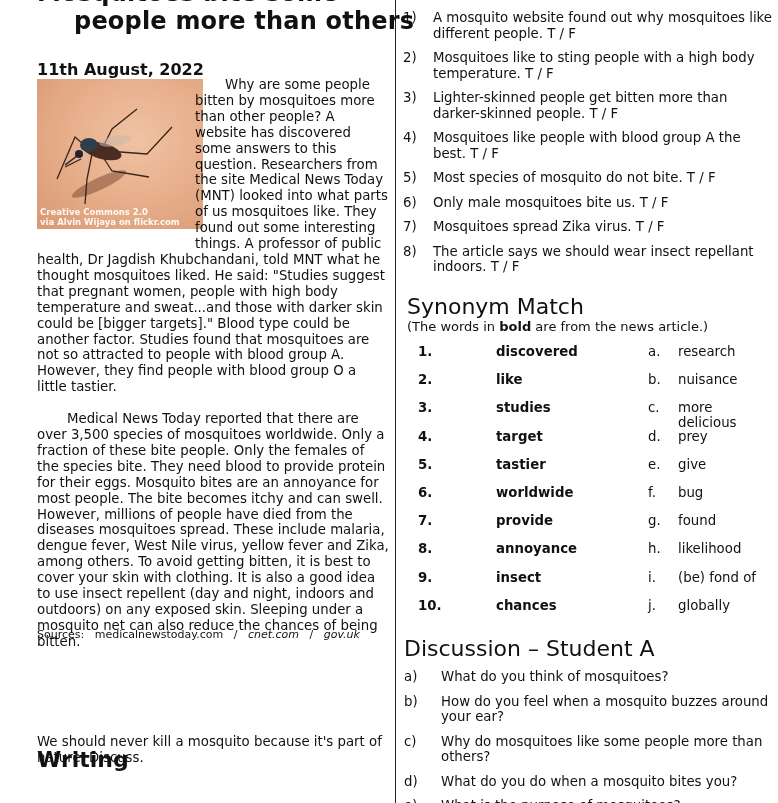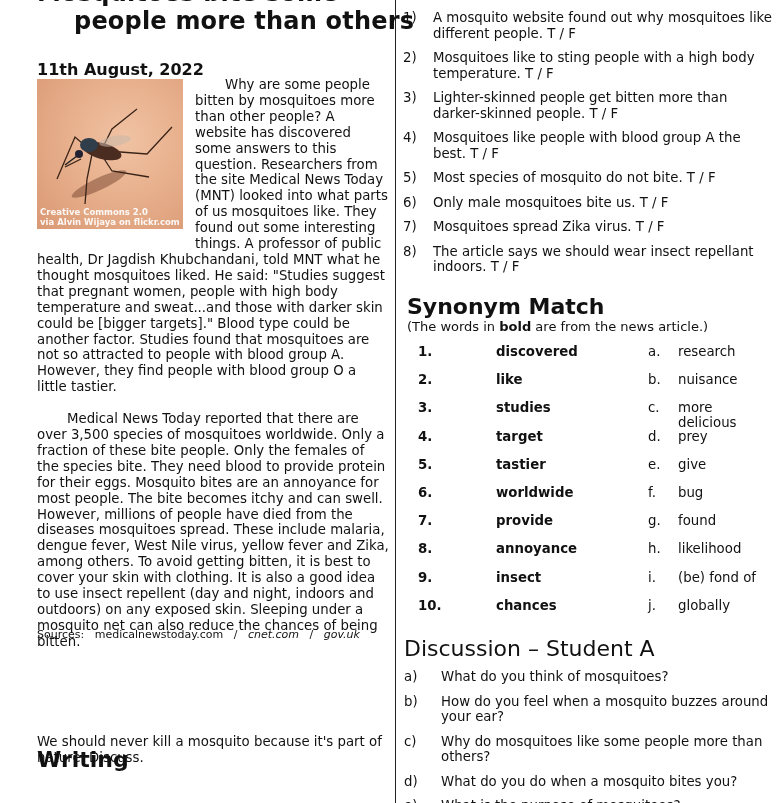--- a/index.html
+++ b/index.html
@@ -7,21 +7,21 @@
     width: 778px; height: 803px; overflow: hidden; position: relative;
     font-family: "DejaVu Sans", sans-serif; color: #111;
   }
   .divider { position: absolute; left: 395px; top: 0; width: 1px; height: 803px; background: #222; }
 
   .title-clip { position: absolute; left: 37px; top: -22px; font-size: 24px; font-weight: bold; line-height: 30px; letter-spacing: 0.2px; white-space: nowrap; }
   .title-main { position: absolute; left: 37px; top: 6px; font-size: 24px; font-weight: bold; line-height: 30px; letter-spacing: 0.2px; white-space: nowrap; margin-left: 37px; }
   .date { position: absolute; left: 37px; top: 44px; font-size: 16px; font-weight: bold; margin-top: 16px; }
 
   .photo {
-    position: absolute; left: 37px; top: 79px; width: 146px; height: 150px;
+    position: absolute; left: 37px; top: 79px; width: 166px; height: 150px;
     background: radial-gradient(ellipse at 60% 40%, #f0c3a4 0%, #e8b08d 45%, #d99873 100%);
     overflow: hidden;
   }
   .photo svg { position: absolute; left: 0; top: 0; }
   .photo .credit {
     position: absolute; left: 3px; bottom: 2px; color: #fff; font-size: 8.5px; font-weight: bold;
     line-height: 10px; opacity: 0.92; white-space: nowrap;
   }
 
   .article { position: absolute; left: 37px; top: 77px; width: 352px; font-size: 13.3px; line-height: 15.9px; }
@@ -37,21 +37,21 @@
   .h2 { font-size: 22px; font-weight: bold; line-height: 26px; margin-top: 47px; }
   .writing-h { position: absolute; left: 37px; top: 700px; }
   .writing-t { position: absolute; left: 37px; top: 734px; width: 352px; font-size: 13.3px; line-height: 16px; }
   .chat-h { position: absolute; left: 37px; top: 781px; }
 
   .tf { position: absolute; left: 403px; top: 10px; width: 370px; font-size: 13.3px; line-height: 15.5px; }
   .tf-item { display: flex; margin-bottom: 9px; }
   .tf-item .num { width: 30px; flex: none; }
   .tf-item .txt { flex: 1; }
 
-  .syn-h { position: absolute; left: 407px; top: 294px; font-size: 22px; font-weight: bold; line-height: 26px; }
+  .syn-h { position: absolute; left: 407px; top: 294px; font-size: 22px; font-weight: normal; line-height: 26px; }
   .syn-sub { position: absolute; left: 407px; top: 319px; font-size: 13px; }
   .syn-list { position: absolute; left: 418px; top: 344px; width: 350px; font-size: 13.3px; }
   .syn-row { display: flex; height: 28.2px; align-items: flex-start; }
   .syn-row .n { width: 30px; font-weight: bold; }
   .syn-row .w { width: 152px; font-weight: bold; margin-left: 48px; }
   .syn-row .l { width: 30px; }
   .syn-row .d { flex: 1; }
 
   .disc-h { position: absolute; left: 404px; top: 636px; font-size: 22px; font-weight: normal; line-height: 26px; }
   .disc { position: absolute; left: 404px; top: 669px; width: 370px; font-size: 13.3px; line-height: 15.5px; }

